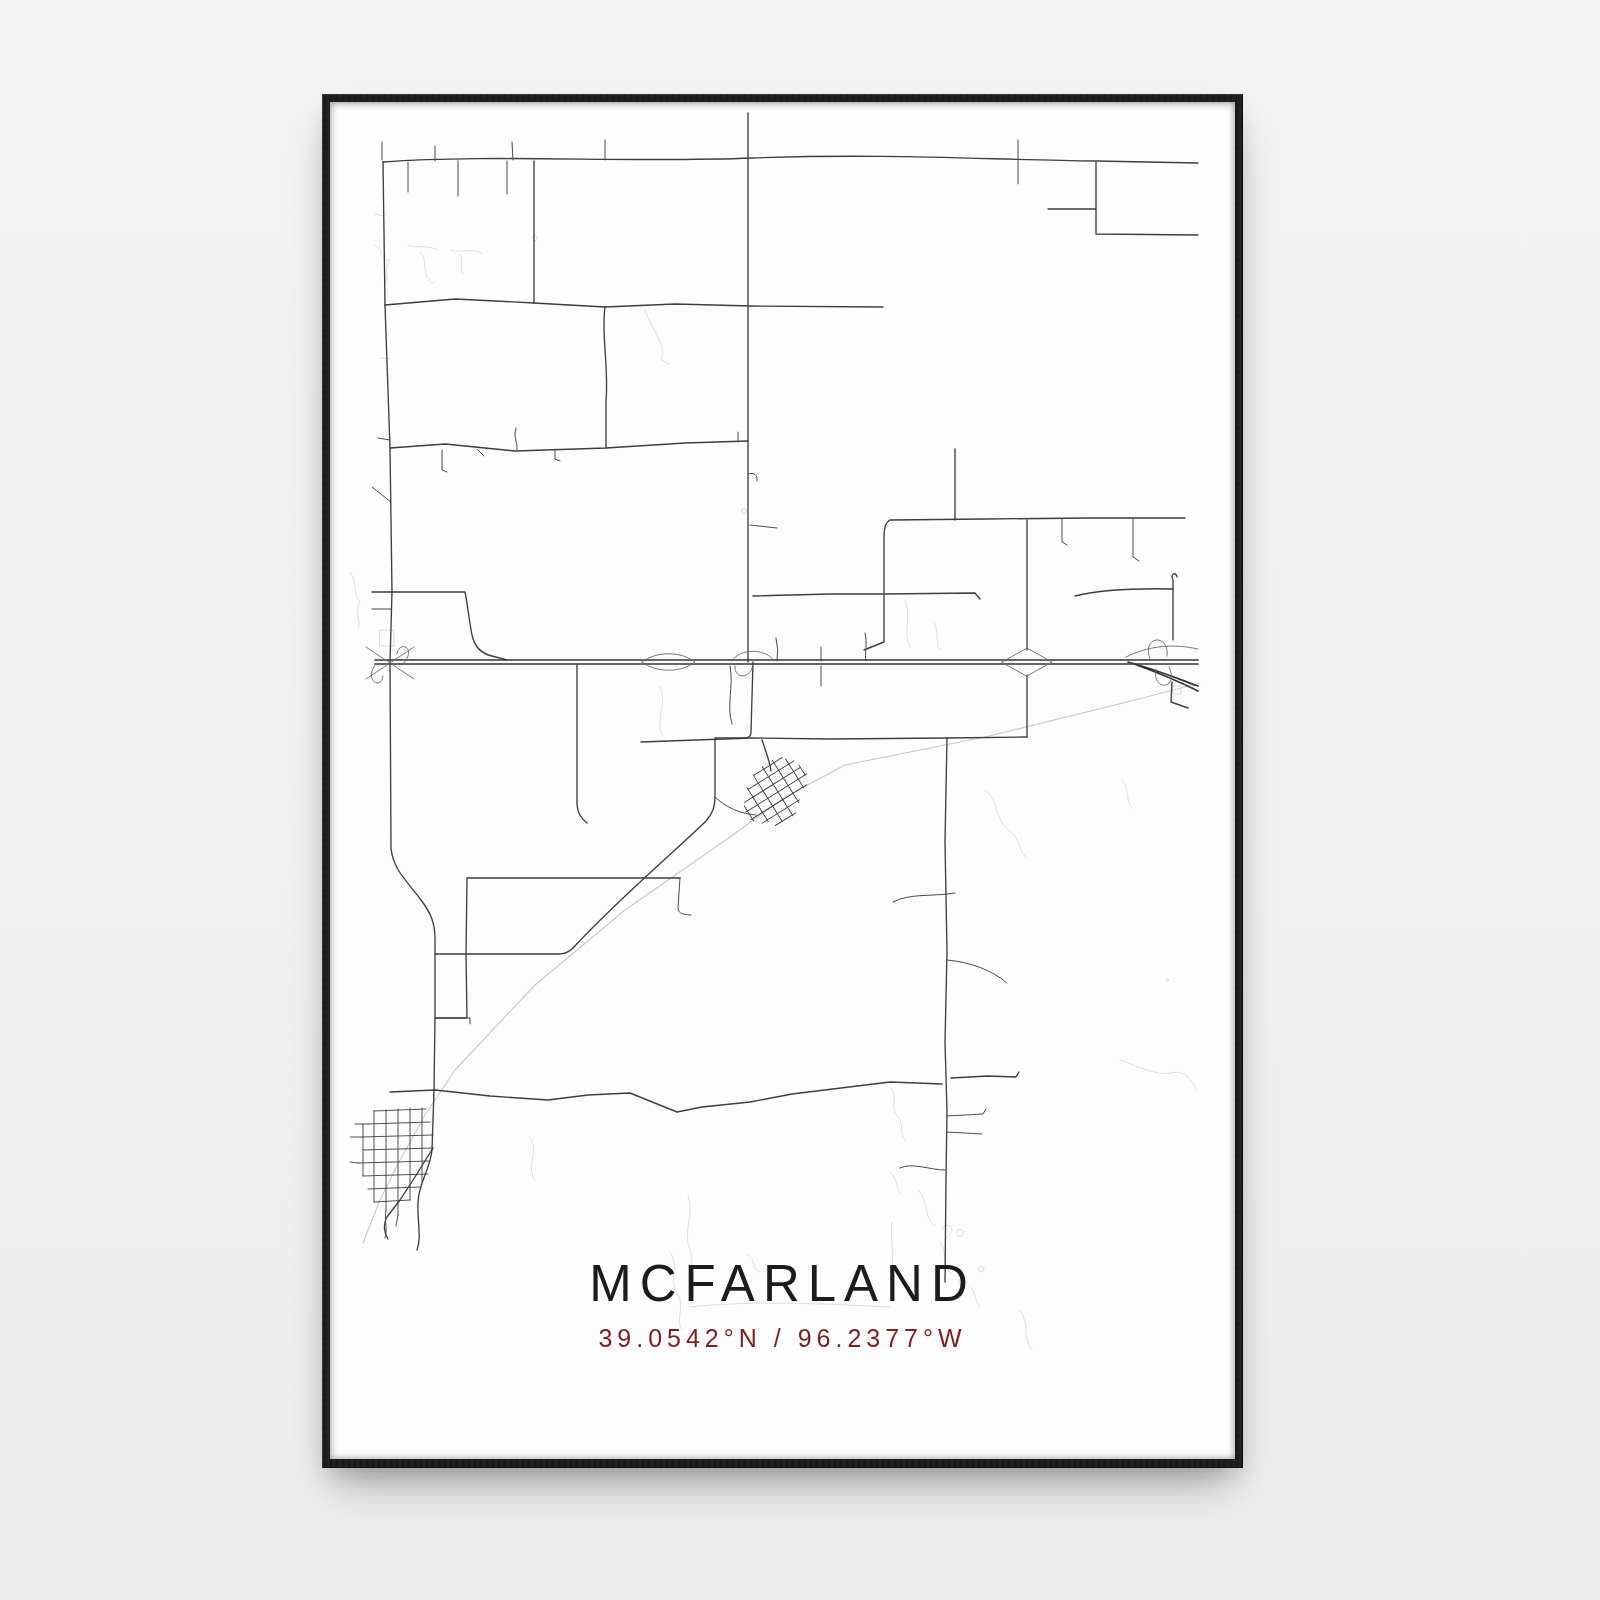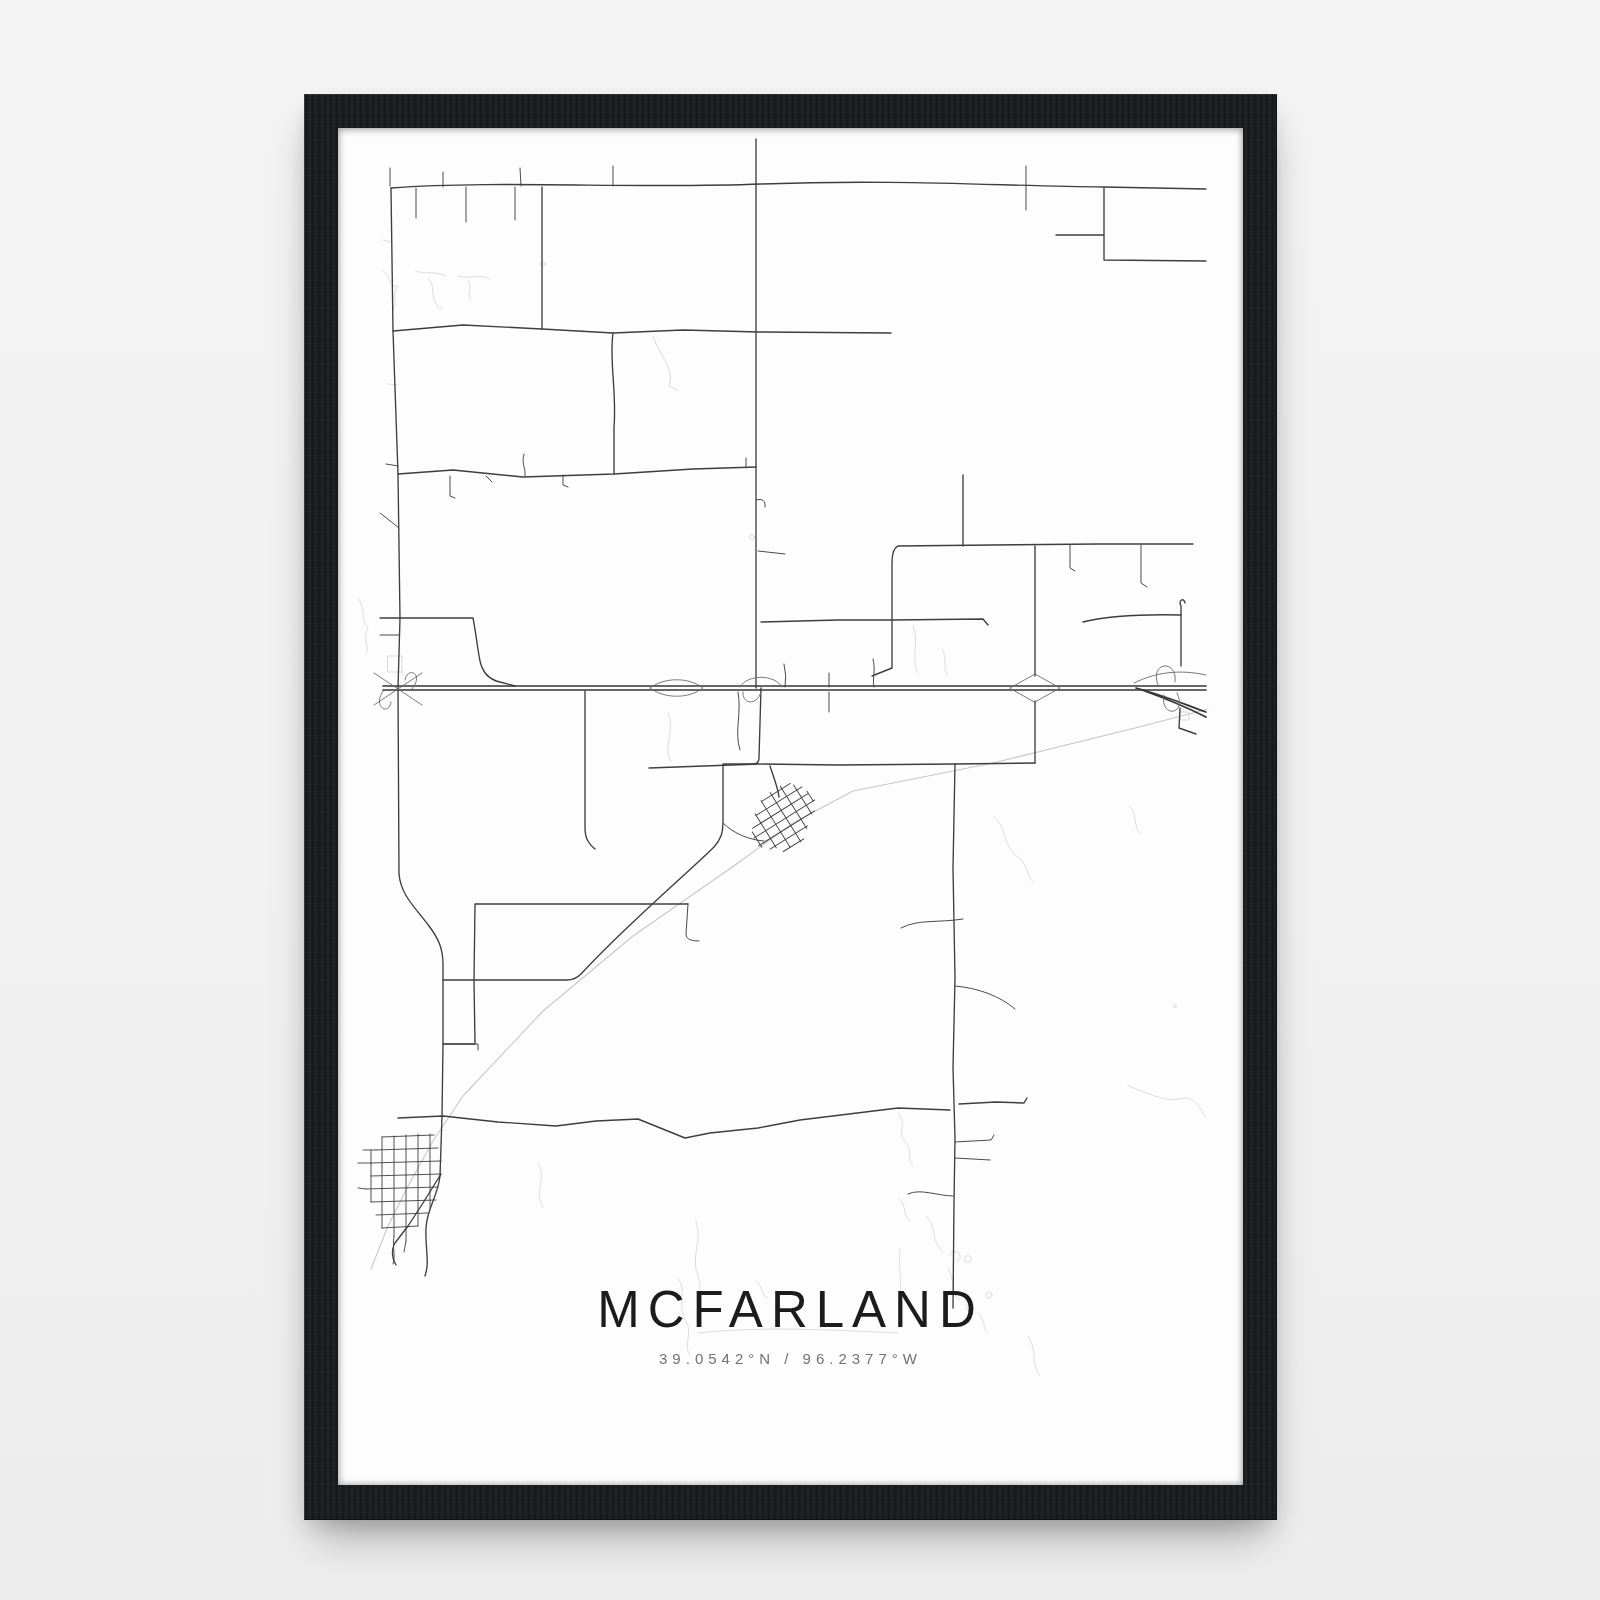--- a/index.html
+++ b/index.html
@@ -4,22 +4,22 @@
 <style>
   html,body{margin:0;padding:0;}
   body{
     width:1600px;height:1600px;
     background:linear-gradient(180deg,#f3f3f4 0%,#f1f1f2 55%,#ededee 100%);
     font-family:"Liberation Sans", sans-serif;
     overflow:hidden;position:relative;
   }
   .scene{position:absolute;inset:0;}
   .frame{
-    position:absolute;left:304px;top:94px;width:905px;height:1358px;
-    padding:34px;
+    position:absolute;left:322px;top:94px;width:905px;height:1358px;
+    padding:8px;
     background-color:#1a1c1e;
     background-image:
       repeating-linear-gradient(90deg,
         rgba(255,255,255,0.055) 0px, rgba(255,255,255,0.015) 1px,
         rgba(0,0,0,0.16) 2px, rgba(30,32,34,0) 4px,
         rgba(255,255,255,0.03) 6px),
       repeating-linear-gradient(0deg,
         rgba(255,255,255,0.02) 0px, rgba(0,0,0,0.06) 3px, rgba(30,32,34,0) 7px);
     box-shadow:
       0 26px 42px -12px rgba(0,0,0,0.30),
@@ -44,22 +44,22 @@
   }
   .poster-title{
     font-size:51px;font-weight:300;letter-spacing:8px;
     color:#1c1c1c;white-space:nowrap;
   }
   .poster-subtitle{
     margin-top:15px;font-size:24px;font-weight:300;letter-spacing:5.5px;
     color:#2b2b2b;white-space:nowrap;
   }
   .poster-coords{
-    margin-top:11px;font-size:15px;font-weight:300;letter-spacing:5px;
-    color:#737373;white-space:nowrap;
+    margin-top:11px;font-size:25px;font-weight:300;letter-spacing:5px;
+    color:#7f1d1d;white-space:nowrap;
   }
   
   .rd{fill:none;stroke:#3e3e3e;stroke-width:1.35;stroke-linecap:round;stroke-linejoin:round;}
   .rd-thin{fill:none;stroke:#4a4a4a;stroke-width:1;stroke-linecap:round;stroke-linejoin:round;}
   .hwy{fill:none;stroke:#353535;stroke-width:1.7;stroke-linecap:round;}
   .ramp{fill:none;stroke:#6a6a6a;stroke-width:0.9;stroke-linecap:round;}
   .rail{fill:none;stroke:#c8c8c8;stroke-width:1.1;stroke-linecap:round;stroke-linejoin:round;}
   .creek{fill:none;stroke:#d9d9d9;stroke-width:0.9;stroke-linecap:round;}
   .creek2{fill:none;stroke:#cfcfcf;stroke-width:0.8;stroke-linecap:round;}
   .town{fill:none;stroke:#3e3e3e;stroke-width:0.9;stroke-linecap:round;}

